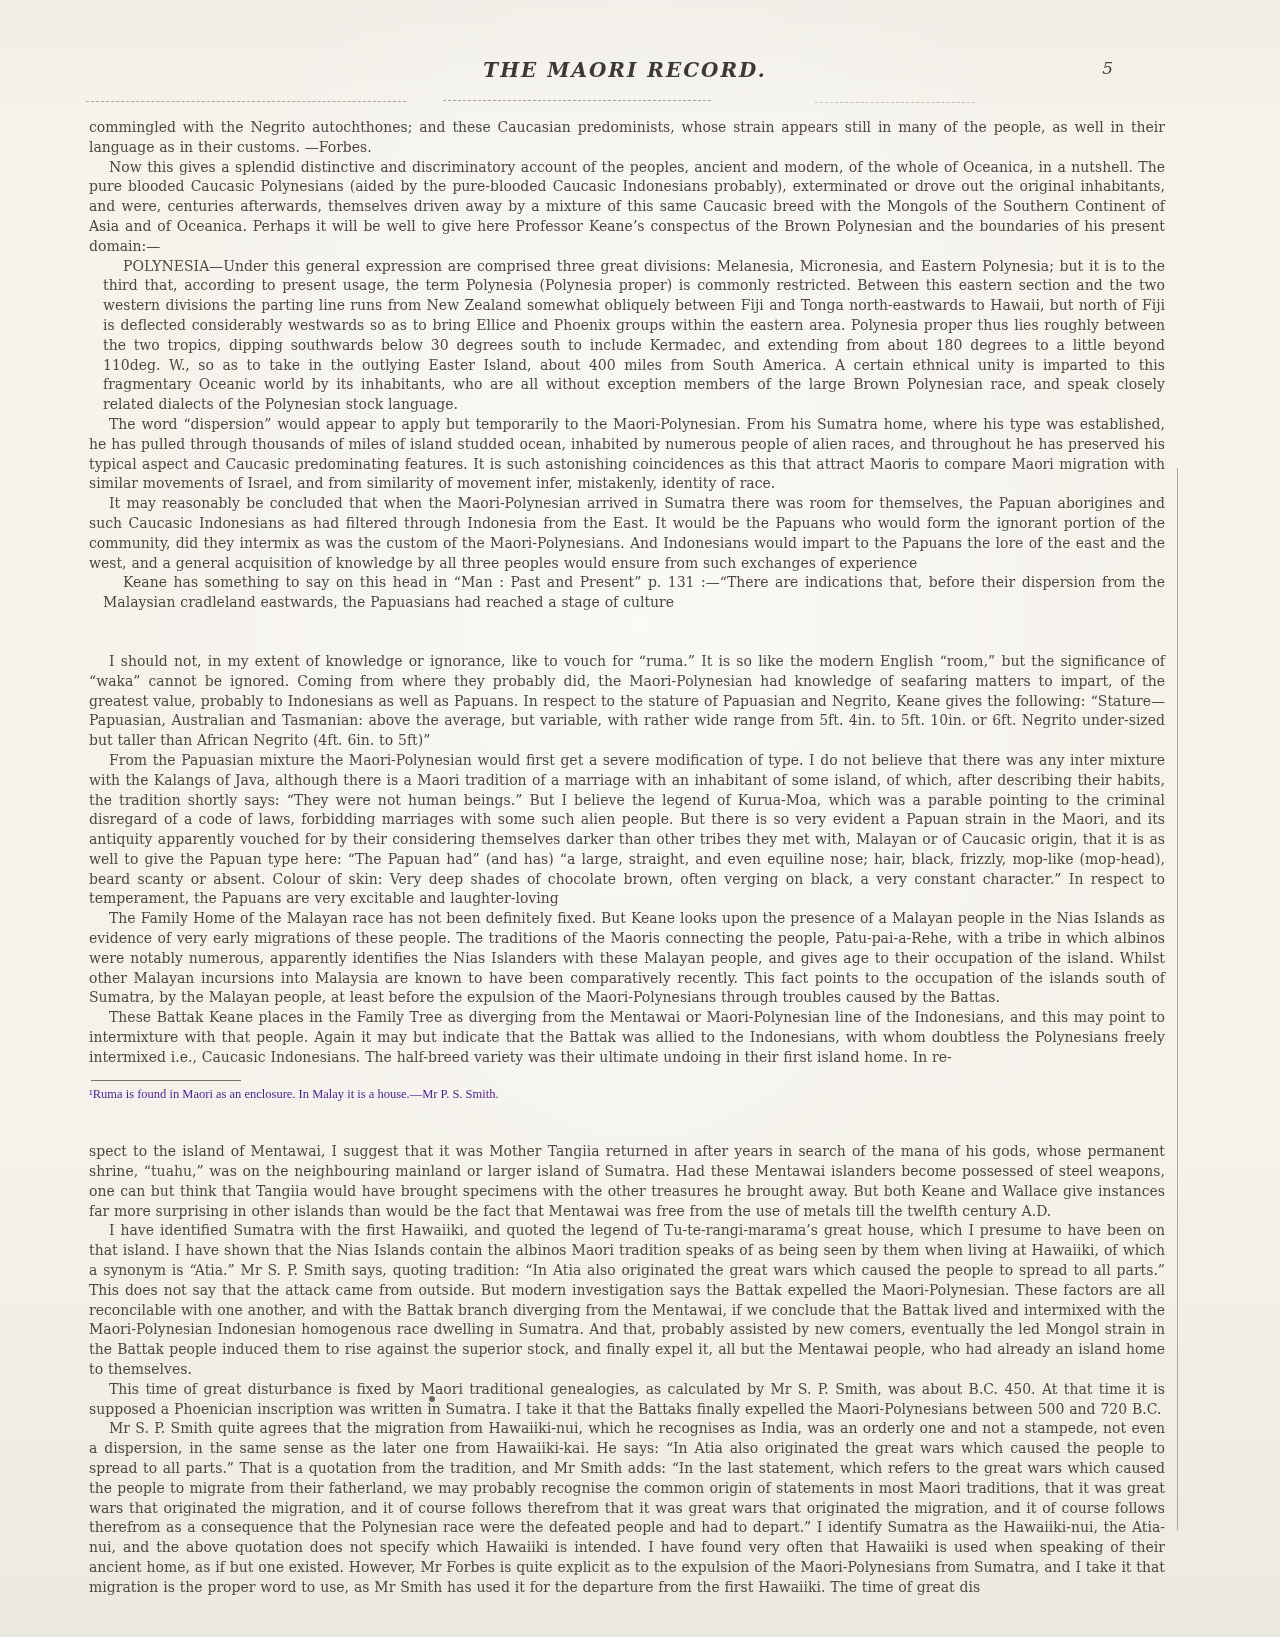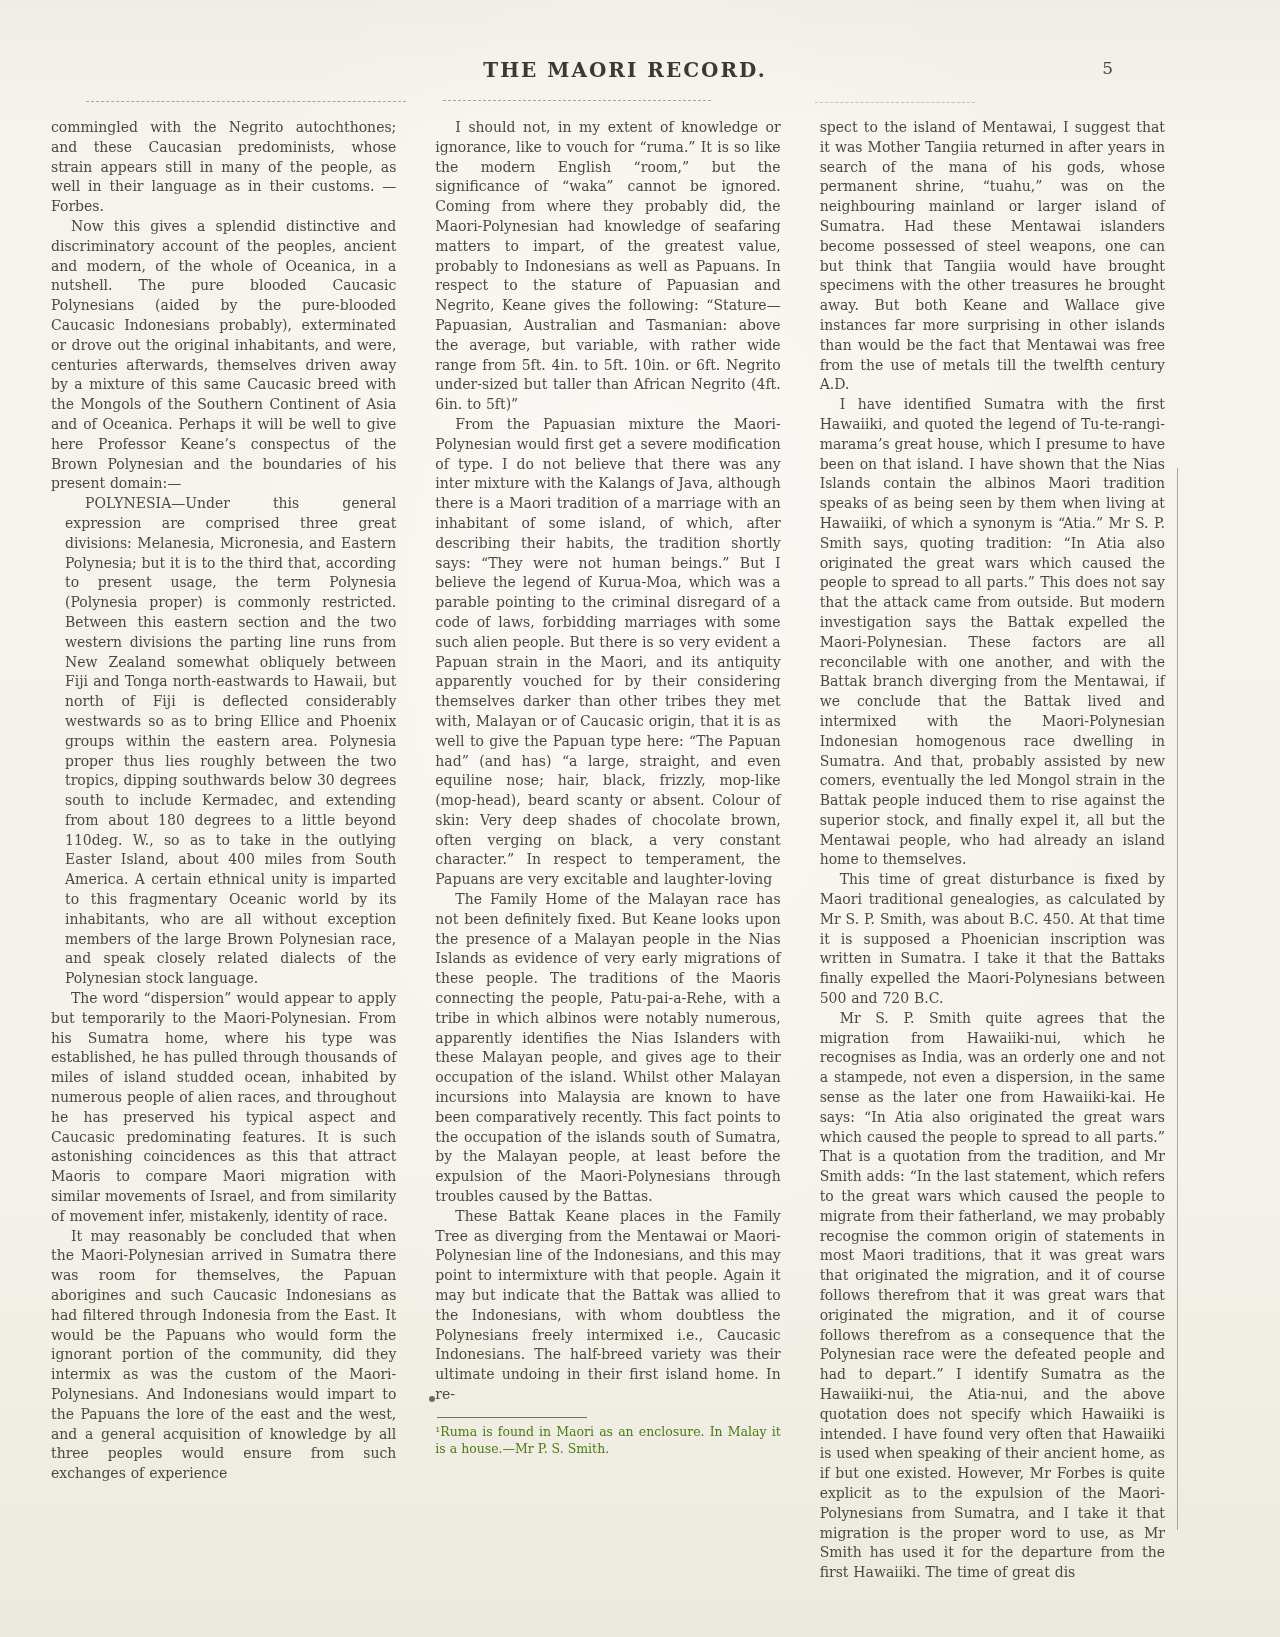--- a/index.html
+++ b/index.html
@@ -20,20 +20,21 @@
       linear-gradient(180deg, #efede5 0%, #f5f3ec 8%, #f4f2ea 70%, #ece9e0 100%);
   }
 
   
   .masthead {
     position: relative;
     margin: 0 115px 0 85px;
     padding-top: 58px;
     text-align: center;
     height: 96px;
+    font-style: italic;
   }
   .title {
     display: inline-block;
     margin: 0;
     font-size: 20px;
     font-weight: 700;
     letter-spacing: 2px;
     color: #3c3932;
   }
   .page-number {
@@ -69,21 +70,22 @@
     height: 6px;
     border-radius: 50%;
     background: #57534b;
     opacity: .85;
   }
 
   
   .columns {
     display: flex;
     gap: 39px;
-    margin: 22px 115px 0 51px;
+    margin: 22px 115px 0 89px;
+    flex-direction: column;
   }
   .col {
     flex: 1 1 0;
     min-width: 0;
   }
   .para {
     margin: 0;
     font-size: 14px;
     line-height: 19.8px;
     text-align: justify;
@@ -98,21 +100,22 @@
     width: 150px;
     height: 0;
     border-top: 1px solid rgba(74,70,62,.75);
     margin: 12px 0 5px 2px;
   }
   .footnote {
     margin: 0;
     font-size: 12.5px;
     line-height: 17.5px;
     text-align: justify;
-    color: #4d7c0f;
+    color: #4c1d95;
+    font-family: Liberation Serif, serif;
   }
 </style>
 </head>
 <body>
 
 <header class="masthead">
   <h1 class="title">THE MAORI RECORD.</h1>
   <span class="page-number">5</span>
 </header>
 
@@ -123,20 +126,21 @@
 <div class="ink-dot"></div>
 
 <main class="columns">
 
   <section class="col">
     <p class="para cont">commingled with the Negrito autochthones; and these Caucasian predominists, whose strain appears still in many of the people, as well in their language as in their customs. —Forbes.</p>
     <p class="para">Now this gives a splendid distinctive and discriminatory account of the peoples, ancient and modern, of the whole of Oceanica, in a nutshell. The pure blooded Caucasic Polynesians (aided by the pure-blooded Caucasic Indonesians probably), exterminated or drove out the original inhabitants, and were, centuries afterwards, themselves driven away by a mixture of this same Caucasic breed with the Mongols of the Southern Continent of Asia and of Oceanica. Perhaps it will be well to give here Professor Keane’s conspectus of the Brown Polynesian and the boundaries of his present domain:—</p>
     <p class="para quote">POLYNESIA—Under this general expression are comprised three great divisions: Melanesia, Micronesia, and Eastern Polynesia; but it is to the third that, according to present usage, the term Polynesia (Polynesia proper) is commonly restricted. Between this eastern section and the two western divisions the parting line runs from New Zealand somewhat obliquely between Fiji and Tonga north-eastwards to Hawaii, but north of Fiji is deflected considerably westwards so as to bring Ellice and Phoenix groups within the eastern area. Polynesia proper thus lies roughly between the two tropics, dipping southwards below 30 degrees south to include Kermadec, and extending from about 180 degrees to a little beyond 110deg. W., so as to take in the outlying Easter Island, about 400 miles from South America. A certain ethnical unity is imparted to this fragmentary Oceanic world by its inhabitants, who are all without exception members of the large Brown Polynesian race, and speak closely related dialects of the Polynesian stock language.</p>
     <p class="para">The word “dispersion” would appear to apply but temporarily to the Maori-Polynesian. From his Sumatra home, where his type was established, he has pulled through thousands of miles of island studded ocean, inhabited by numerous people of alien races, and throughout he has preserved his typical aspect and Caucasic predominating features. It is such astonishing coincidences as this that attract Maoris to compare Maori migration with similar movements of Israel, and from similarity of movement infer, mistakenly, identity of race.</p>
     <p class="para">It may reasonably be concluded that when the Maori-Polynesian arrived in Sumatra there was room for themselves, the Papuan aborigines and such Caucasic Indonesians as had filtered through Indonesia from the East. It would be the Papuans who would form the ignorant portion of the community, did they intermix as was the custom of the Maori-Polynesians. And Indonesians would impart to the Papuans the lore of the east and the west, and a general acquisition of knowledge by all three peoples would ensure from such exchanges of experience</p>
+    <p class="para quote">Keane has something to say on this head in “Man : Past and Present” p. 131 :—“There are indications that, before their dispersion from the Malaysian cradleland eastwards, the Papuasians had reached a stage of culture</p>
   </section>
 
   <section class="col">
     <p class="para">I should not, in my extent of knowledge or ignorance, like to vouch for “ruma.” It is so like the modern English “room,” but the significance of “waka” cannot be ignored. Coming from where they probably did, the Maori-Polynesian had knowledge of seafaring matters to impart, of the greatest value, probably to Indonesians as well as Papuans. In respect to the stature of Papuasian and Negrito, Keane gives the following: “Stature—Papuasian, Australian and Tasmanian: above the average, but variable, with rather wide range from 5ft. 4in. to 5ft. 10in. or 6ft. Negrito under-sized but taller than African Negrito (4ft. 6in. to 5ft)”</p>
     <p class="para">From the Papuasian mixture the Maori-Polynesian would first get a severe modification of type. I do not believe that there was any inter mixture with the Kalangs of Java, although there is a Maori tradition of a marriage with an inhabitant of some island, of which, after describing their habits, the tradition shortly says: “They were not human beings.” But I believe the legend of Kurua-Moa, which was a parable pointing to the criminal disregard of a code of laws, forbidding marriages with some such alien people. But there is so very evident a Papuan strain in the Maori, and its antiquity apparently vouched for by their considering themselves darker than other tribes they met with, Malayan or of Caucasic origin, that it is as well to give the Papuan type here: “The Papuan had” (and has) “a large, straight, and even equiline nose; hair, black, frizzly, mop-like (mop-head), beard scanty or absent. Colour of skin: Very deep shades of chocolate brown, often verging on black, a very constant character.” In respect to temperament, the Papuans are very excitable and laughter-loving</p>
     <p class="para">The Family Home of the Malayan race has not been definitely fixed. But Keane looks upon the presence of a Malayan people in the Nias Islands as evidence of very early migrations of these people. The traditions of the Maoris connecting the people, Patu-pai-a-Rehe, with a tribe in which albinos were notably numerous, apparently identifies the Nias Islanders with these Malayan people, and gives age to their occupation of the island. Whilst other Malayan incursions into Malaysia are known to have been comparatively recently. This fact points to the occupation of the islands south of Sumatra, by the Malayan people, at least before the expulsion of the Maori-Polynesians through troubles caused by the Battas.</p>
     <p class="para">These Battak Keane places in the Family Tree as diverging from the Mentawai or Maori-Polynesian line of the Indonesians, and this may point to intermixture with that people. Again it may but indicate that the Battak was allied to the Indonesians, with whom doubtless the Polynesians freely intermixed i.e., Caucasic Indonesians. The half-breed variety was their ultimate undoing in their first island home. In re-</p>
     <div class="footnote-rule"></div>
     <p class="footnote">¹Ruma is found in Maori as an enclosure. In Malay it is a house.—Mr P. S. Smith.</p>
   </section>

